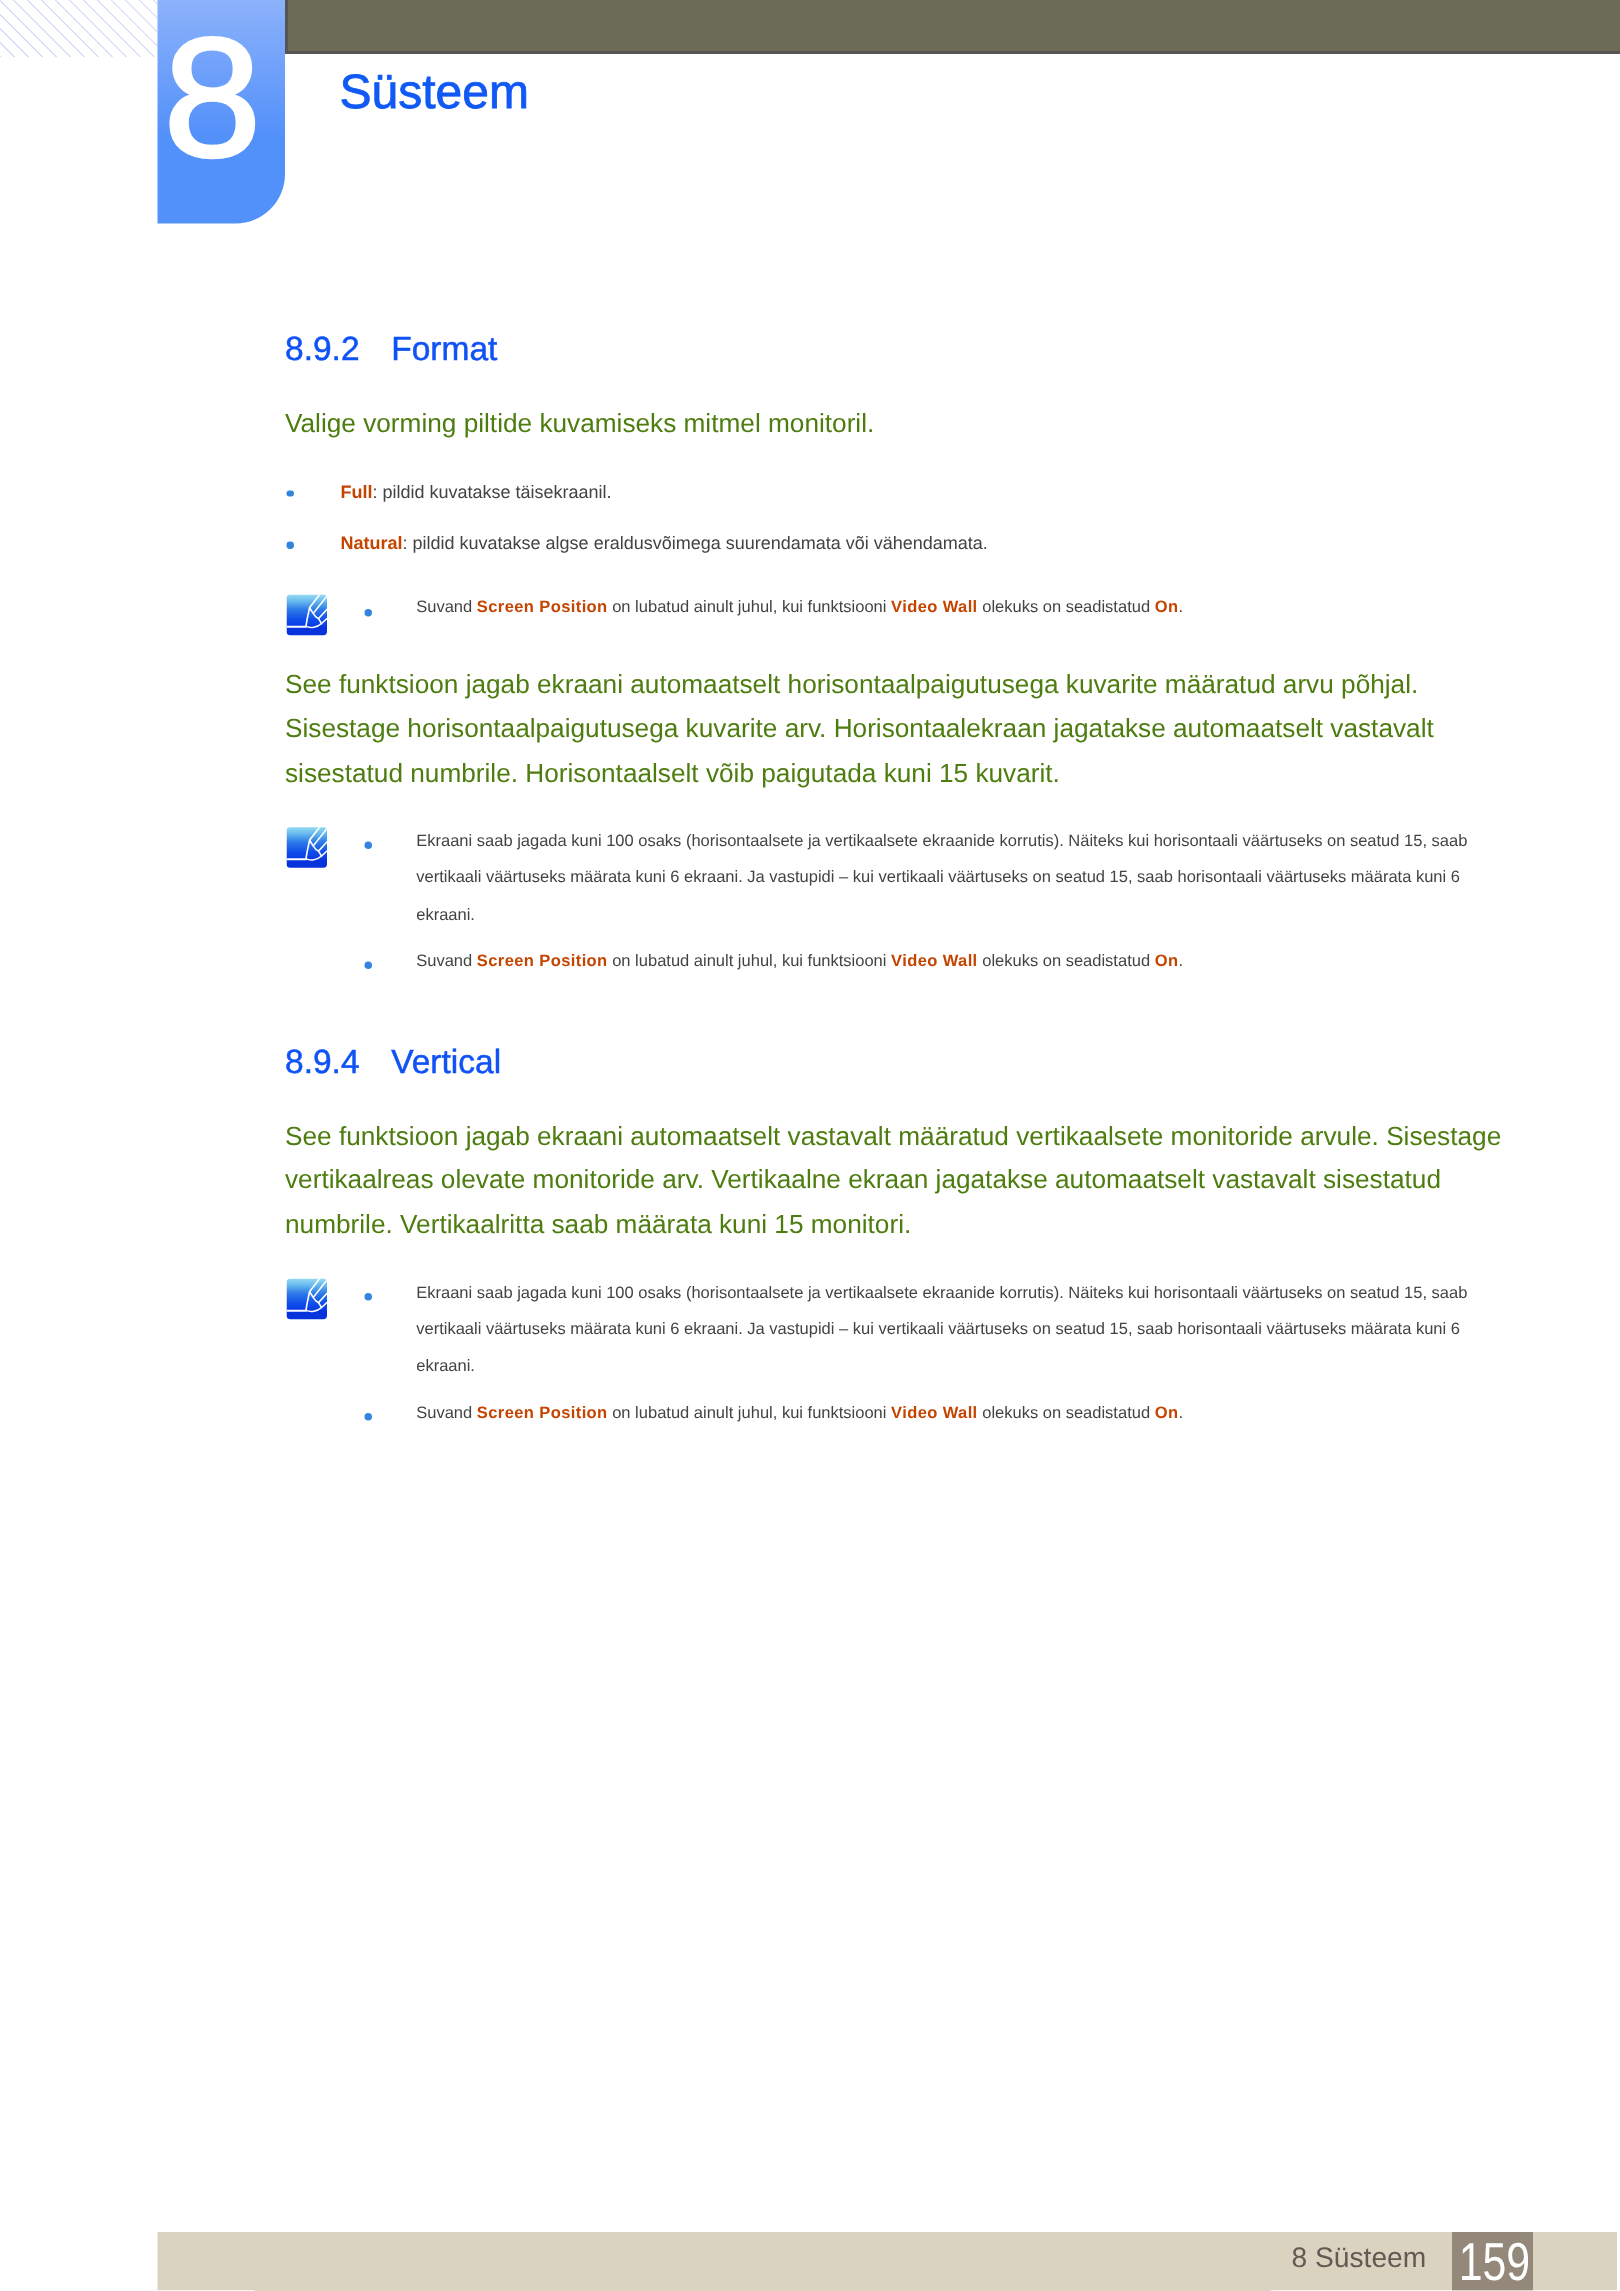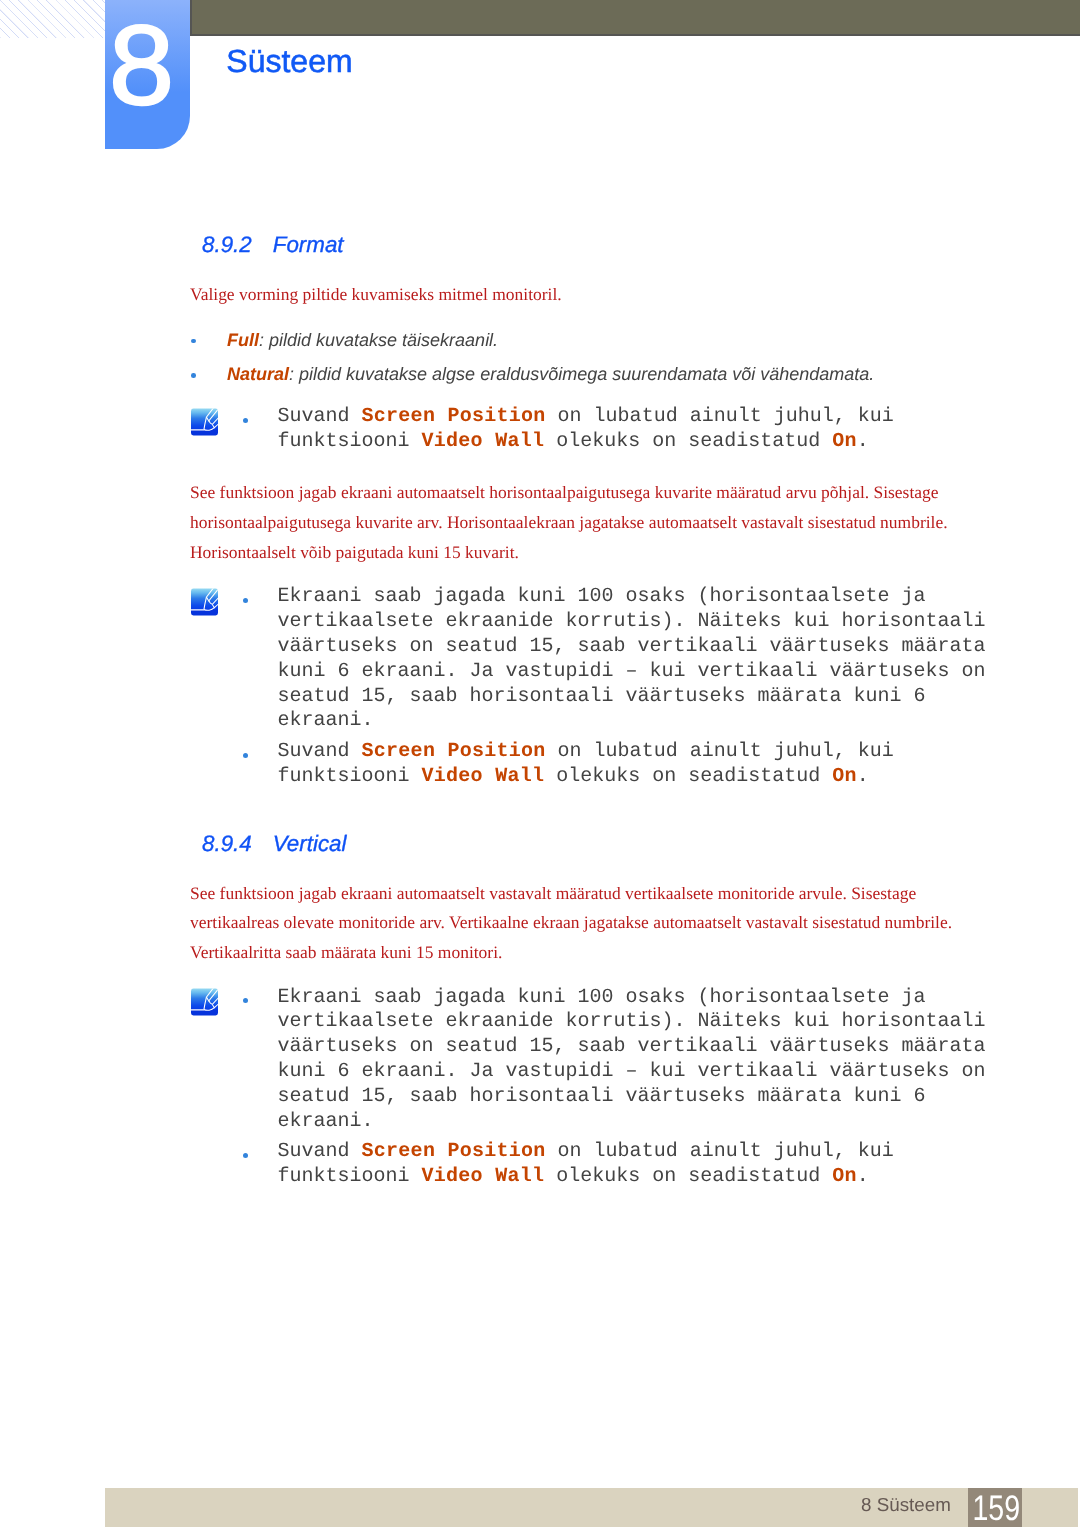--- a/index.html
+++ b/index.html
@@ -21,38 +21,38 @@
   .chap-num{position:absolute;left:-6px;top:9px;width:85px;color:#fff;
     font-size:113px;line-height:113px;text-align:center;font-weight:400;
     -webkit-text-stroke:2.2px #fff;
     transform:scaleX(1.035);transform-origin:50% 0;}
   .chap-title{position:absolute;left:226.3px;top:43.2px;color:#1059f5;
     font-size:32px;line-height:37.3px;font-weight:400;
     -webkit-text-stroke:0.55px #1059f5;}
 
   
   .content{position:absolute;left:190px;top:222.48px;width:815px;}
-  h2.sec{color:#0f52f5;font-size:22.35px;font-weight:400;margin:12px;padding:0;
-         line-height:22.35px;white-space:nowrap;font-style:italic;
+  h2.sec{color:#0f52f5;font-size:22.35px;font-weight:400;margin:0;padding:0;
+         line-height:22.35px;white-space:nowrap;
          -webkit-text-stroke:0.33px #0f52f5;}
   h2.sec .num{display:inline-block;width:70.8px;}
-  p.body{color:#b91c1c;font-size:17.48px;line-height:29.75px;margin:23.27px 0 0 0;padding:0;font-family:Liberation Serif, serif;}
+  p.body{color:#4d7c0f;font-size:17.48px;line-height:29.75px;margin:23.27px 0 0 0;padding:0;}
 
   ul{list-style:none;margin:0;padding:0;}
   ul.b1{margin-top:12.75px;}
-  ul.b1>li{position:relative;padding-left:37.0px;color:#434343;font-size:18px;line-height:34.25px;font-style:italic;}
+  ul.b1>li{position:relative;padding-left:37.0px;color:#434343;font-size:12px;line-height:34.25px;}
   ul.b1>li:before{content:"";position:absolute;left:1.3px;top:16.2px;width:4.6px;height:4.6px;
      border-radius:50%;background:#3384dc;}
   b.or{color:#c44400;font-weight:700;}
   ul.b2 b.or{letter-spacing:0.27px;}
 
   .note{position:relative;margin-top:14.4px;}
   .note .icon{position:absolute;left:1px;top:2.5px;width:27px;height:28px;}
   ul.b2{margin:0;padding:0;width:799.8px;}
-  ul.b2>li{position:relative;padding-left:87.5px;color:#434343;font-size:20px;line-height:24.8px;font-family:Liberation Mono, monospace;}
+  ul.b2>li{position:relative;padding-left:87.5px;color:#434343;font-size:11px;line-height:24.8px;}
   ul.b2>li + li{margin-top:6px;}
   ul.b2>li:before{content:"";position:absolute;left:52.5px;top:12.4px;width:5px;height:5px;
      border-radius:50%;background:#3384dc;}
   h2.sec + p.body{margin-top:23.27px;}
   .note + h2.sec{margin-top:43.28px;}
   p.body + .note{margin-top:17.75px;}
   ul.b1 + .note{margin-top:14.4px;}
   
   .content > .note:nth-child(7){margin-top:17.75px;}
   .content > h2.sec:nth-child(8){margin-top:44.03px;}

